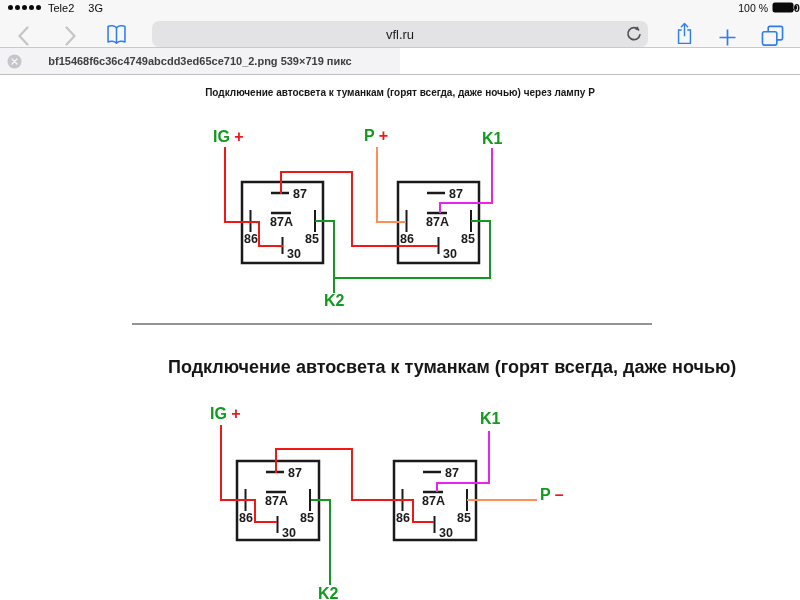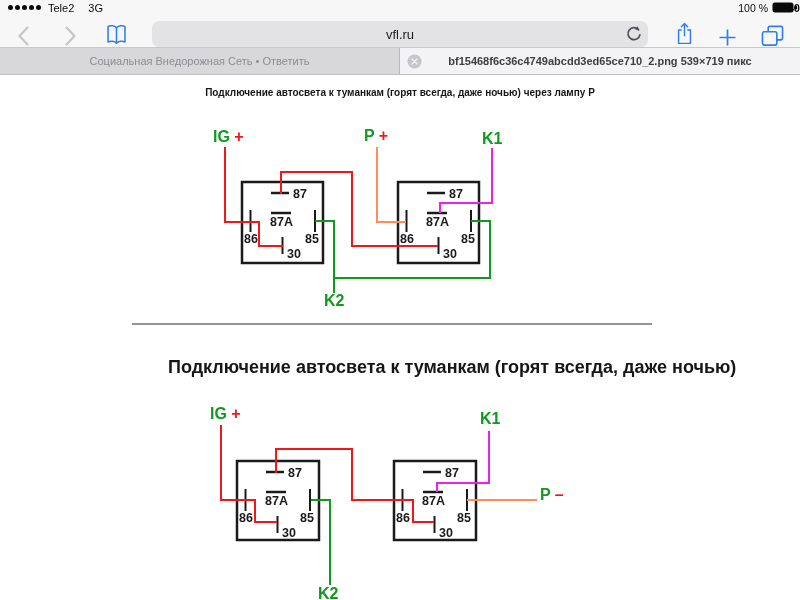--- a/index.html
+++ b/index.html
@@ -111,23 +111,20 @@
     </button>
     <button class="tb-btn btn-tabs">
       <svg width="25" height="22" viewBox="0 0 26 23">
         <rect x="8.5" y="1.5" width="15" height="14" rx="1.8" stroke="#2e7cf6" stroke-width="1.7" fill="none"></rect>
         <rect x="2.5" y="7" width="15" height="14" rx="1.8" stroke="#2e7cf6" stroke-width="1.7" fill="#f7f7f8"></rect>
       </svg>
     </button>
   </div>
 
   <div class="tab-bar">
-    <div class="tab tab-inactive">
-      <span>Социальная Внедорожная Сеть • Ответить</span>
-    </div>
     <div class="tab tab-active">
       <button class="tab-close">
         <svg width="15" height="15" viewBox="0 0 15 15">
           <circle cx="7.5" cy="7.5" r="7" fill="#c6c6ca"></circle>
           <path d="M5 5 L10 10 M10 5 L5 10" stroke="#f5f5f7" stroke-width="1.4" stroke-linecap="round"></path>
         </svg>
       </button>
       <span>bf15468f6c36c4749abcdd3ed65ce710_2.png 539×719 пикс</span>
     </div>
   </div>

